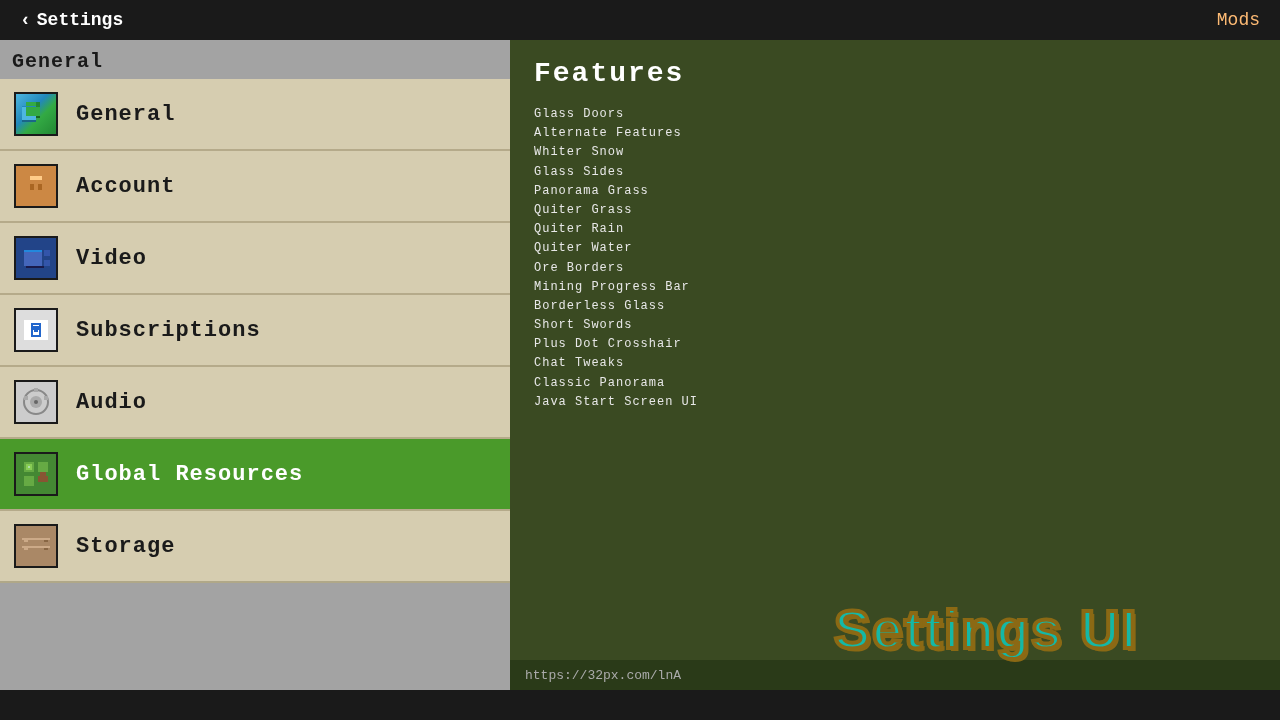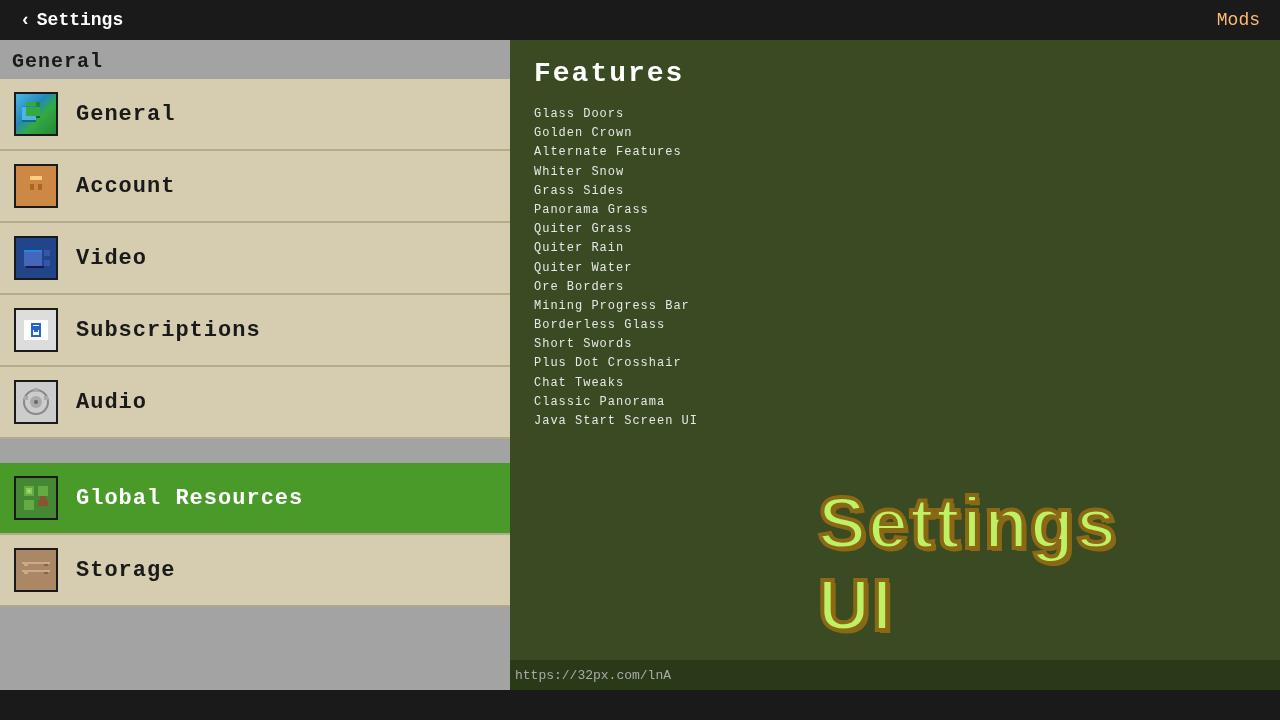--- a/index.html
+++ b/index.html
@@ -84,21 +84,20 @@
       padding: 0 14px;
       height: 72px;
       background: #d6cdb0;
       border-bottom: 2px solid #b0a888;
       cursor: pointer;
       gap: 18px;
     }
 
     .sidebar-item.active {
       background: #4a9a2a;
-      margin-top: 24px;
     }
 
     .sidebar-item:not(:last-child) {
       border-bottom: 2px solid #b5aa8a;
     }
 
     .sidebar-item-label {
       font-size: 22px;
       font-weight: bold;
       color: #1a1a1a;
@@ -196,46 +195,46 @@
     .right-panel::-webkit-scrollbar-track {
       background: #2a3a18;
     }
     .right-panel::-webkit-scrollbar-thumb {
       background: #5a6a3a;
     }
 
     
     .overlay-text {
       position: absolute;
-      bottom: 44px;
+      bottom: 30px;
       left: 50%;
       transform: translateX(-20%);
-      font-size: 72px;
+      font-size: 54px;
       font-weight: 900;
-      color: #bef264;
+      color: #14b8a6;
       font-family: Arial Black, Impact, sans-serif;
       -webkit-text-stroke: 4px #8B6914;
       text-stroke: 4px #8B6914;
       letter-spacing: 2px;
       pointer-events: none;
       z-index: 10;
       text-shadow: 3px 3px 0 #8B6914, -1px -1px 0 #8B6914;
     }
 
     
     .url-bar {
       position: absolute;
       bottom: 0;
       left: 0;
       right: 0;
       height: 30px;
       background: #2a3a18;
       display: flex;
       align-items: center;
-      padding: 0 5px;
+      padding: 0 15px;
     }
 
     .url-text {
       font-size: 13px;
       color: #aaaaaa;
       font-family: 'Courier New', Courier, monospace;
     }
   </style>
 </head>
 <body>
@@ -361,24 +360,23 @@
       <span class="sidebar-item-label">Storage</span>
     </div>
 
   </div>
 
   <div class="right-panel">
     <div class="features-title">Features</div>
 
     <div id="features-list">
         <div class="feature-item">Glass Doors</div>
-        <div class="feature-item">Golden Crown</div>
         <div class="feature-item">Alternate Features</div>
         <div class="feature-item">Whiter Snow</div>
-        <div class="feature-item">Grass Sides</div>
+        <div class="feature-item">Glass Sides</div>
         <div class="feature-item">Panorama Grass</div>
         <div class="feature-item">Quiter Grass</div>
         <div class="feature-item">Quiter Rain</div>
         <div class="feature-item">Quiter Water</div>
         <div class="feature-item">Ore Borders</div>
         <div class="feature-item">Mining Progress Bar</div>
         <div class="feature-item">Borderless Glass</div>
         <div class="feature-item">Short Swords</div>
         <div class="feature-item">Plus Dot Crosshair</div>
         <div class="feature-item">Chat Tweaks</div>

